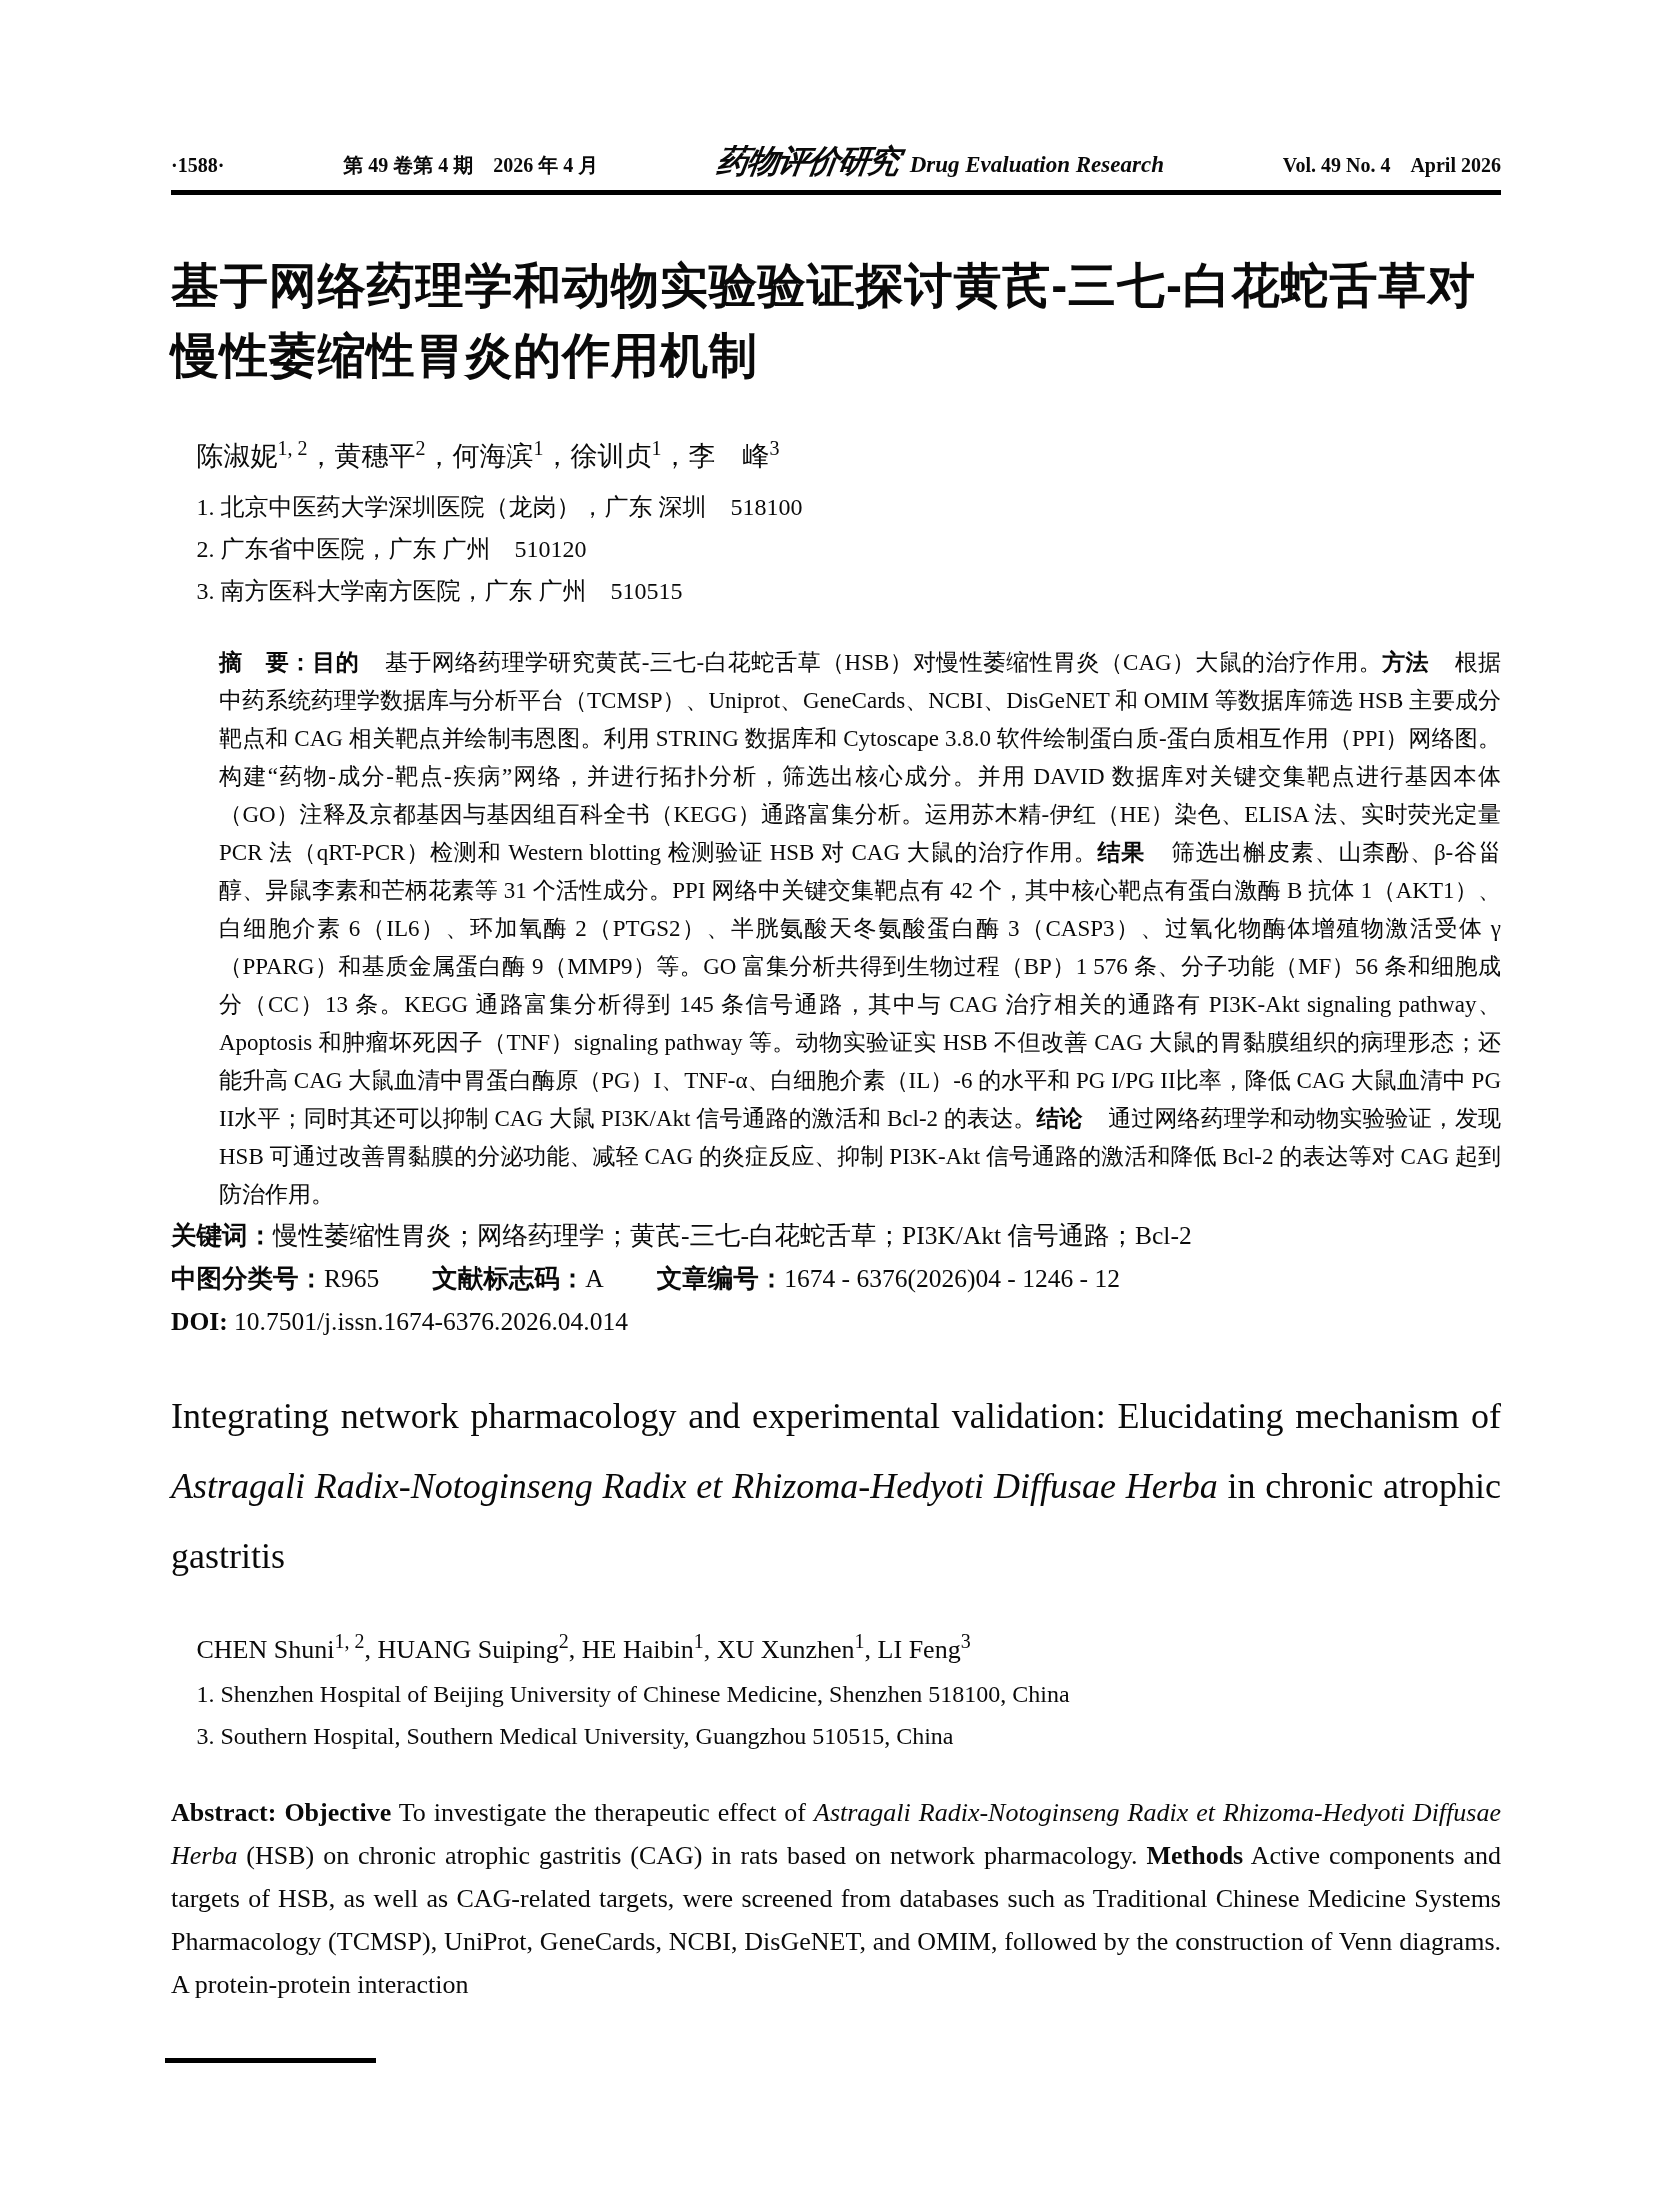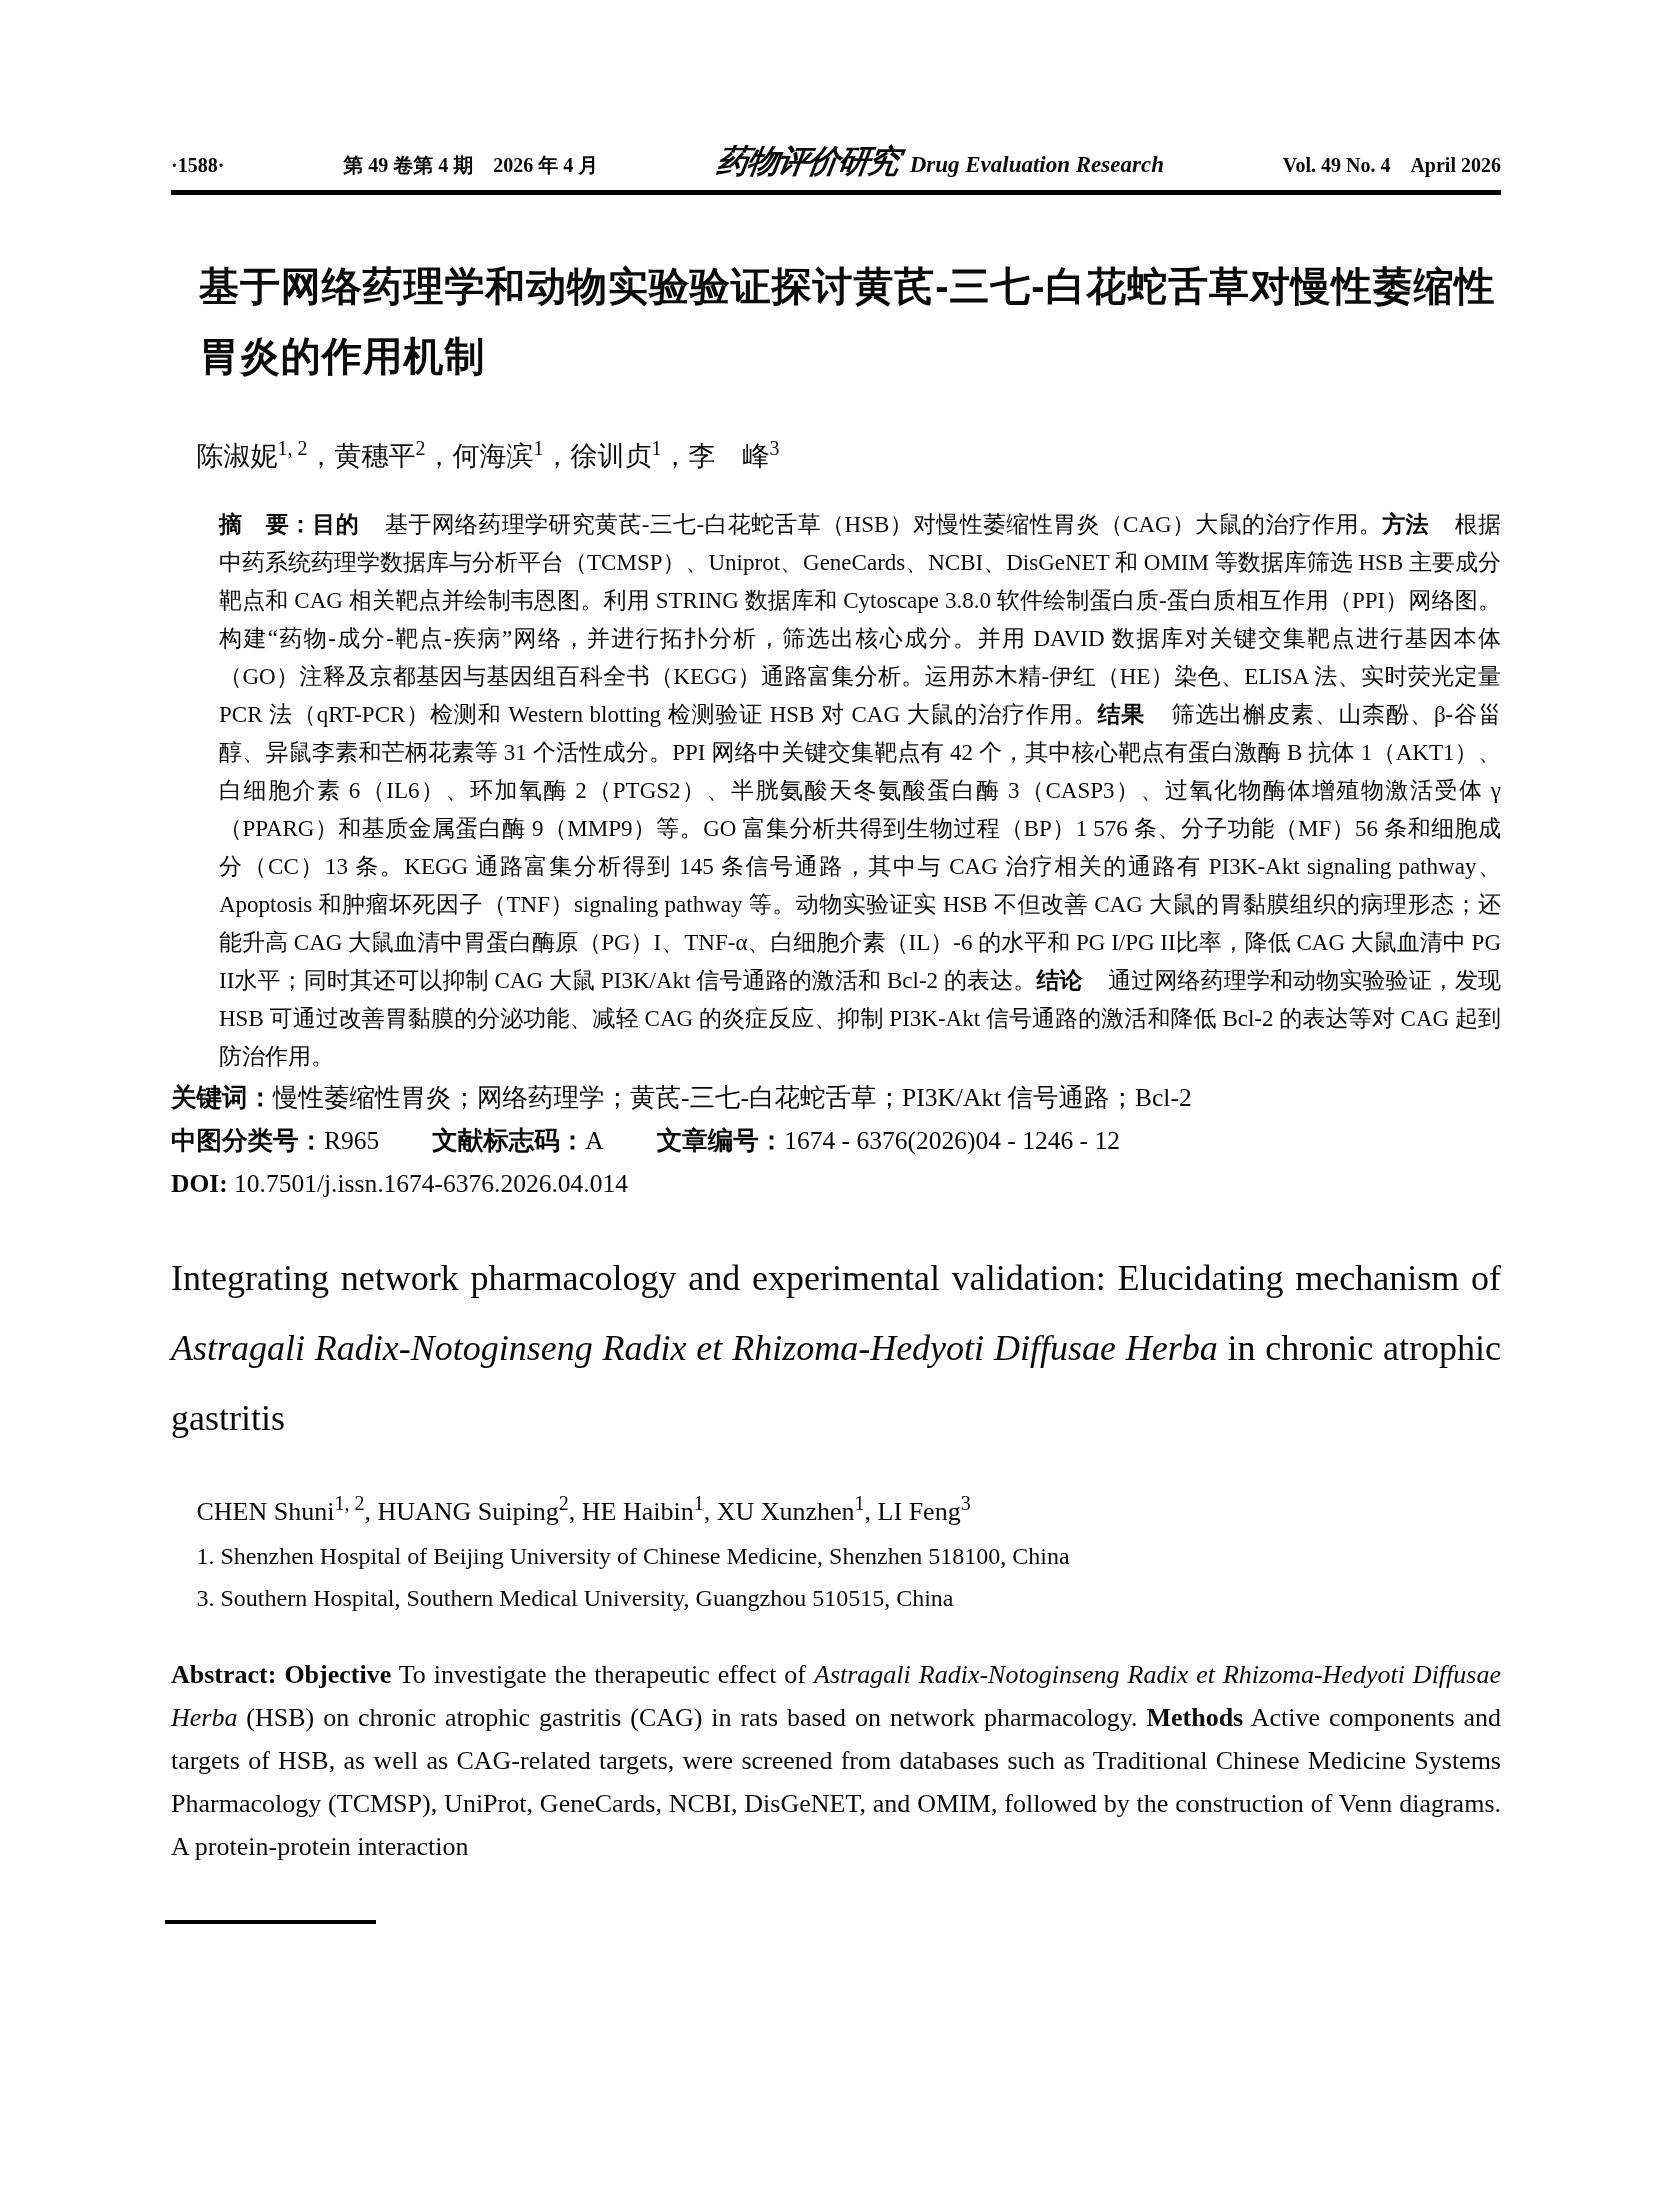--- a/index.html
+++ b/index.html
@@ -43,25 +43,24 @@
   .header-rule {
     height: 4.8px;
     background: #000;
     margin-top: 6.1px;
   }
   
   .title-cn {
     margin-top: 56px;
     font-family: "Liberation Sans", "DejaVu Sans", sans-serif;
     font-weight: bold;
-    font-size: 40px;
+    font-size: 48px;
     line-height: 70px;
     letter-spacing: 0.9px;
     text-align: left;
-    margin-left: 28px;
   }
   .authors-cn {
     margin-top: 40px;
     padding-left: 25.5px;
     font-size: 27px;
     line-height: 35px;
   }
   .authors-cn sup, .authors-en sup { font-size: 20px; }
   .affils-cn { margin-top: 12.3px; padding-left: 25.5px; }
   .affils-cn p, .affils-en p {
@@ -131,20 +130,25 @@
     <span>Vol. 49 No. 4　April 2026</span>
   </div>
   <div class="header-rule"></div>
 
   <div class="title-cn">基于网络药理学和动物实验验证探讨黄芪-三七-白花蛇舌草对慢性萎缩性胃炎的作用机制</div>
 
   <div class="authors-cn">
     <span><span>陈淑妮</span><sup>1, 2</sup></span><span>，</span><span><span>黄穗平</span><sup>2</sup></span><span>，</span><span><span>何海滨</span><sup>1</sup></span><span>，</span><span><span>徐训贞</span><sup>1</sup></span><span>，</span><span><span>李　峰</span><sup>3</sup></span>
   </div>
 
+  <div class="affils-cn">
+    <p>1. 北京中医药大学深圳医院（龙岗），广东 深圳　518100</p>
+    <p>2. 广东省中医院，广东 广州　510120</p>
+    <p>3. 南方医科大学南方医院，广东 广州　510515</p>
+  </div>
 
   <div class="abstract-cn">
     <span class="b">摘　要：</span><span class="b">目的</span><span class="lbl-gap"></span><span>基于网络药理学研究黄芪-三七-白花蛇舌草（HSB）对慢性萎缩性胃炎（CAG）大鼠的治疗作用。</span><span class="b">方法</span><span class="lbl-gap"></span><span>根据中药系统药理学数据库与分析平台（TCMSP）、Uniprot、GeneCards、NCBI、DisGeNET 和 OMIM 等数据库筛选 HSB 主要成分靶点和 CAG 相关靶点并绘制韦恩图。利用 STRING 数据库和 Cytoscape 3.8.0 软件绘制蛋白质-蛋白质相互作用（PPI）网络图。构建“药物-成分-靶点-疾病”网络，并进行拓扑分析，筛选出核心成分。并用 DAVID 数据库对关键交集靶点进行基因本体（GO）注释及京都基因与基因组百科全书（KEGG）通路富集分析。运用苏木精-伊红（HE）染色、ELISA 法、实时荧光定量 PCR 法（qRT-PCR）检测和 Western blotting 检测验证 HSB 对 CAG 大鼠的治疗作用。</span><span class="b">结果</span><span class="lbl-gap"></span><span>筛选出槲皮素、山柰酚、β-谷甾醇、异鼠李素和芒柄花素等 31 个活性成分。PPI 网络中关键交集靶点有 42 个，其中核心靶点有蛋白激酶 B 抗体 1（AKT1）、白细胞介素 6（IL6）、环加氧酶 2（PTGS2）、半胱氨酸天冬氨酸蛋白酶 3（CASP3）、过氧化物酶体增殖物激活受体 γ（PPARG）和基质金属蛋白酶 9（MMP9）等。GO 富集分析共得到生物过程（BP）1 576 条、分子功能（MF）56 条和细胞成分（CC）13 条。KEGG 通路富集分析得到 145 条信号通路，其中与 CAG 治疗相关的通路有 PI3K-Akt signaling pathway、Apoptosis 和肿瘤坏死因子（TNF）signaling pathway 等。动物实验证实 HSB 不但改善 CAG 大鼠的胃黏膜组织的病理形态；还能升高 CAG 大鼠血清中胃蛋白酶原（PG）I、TNF-α、白细胞介素（IL）-6 的水平和 PG I/PG II比率，降低 CAG 大鼠血清中 PG II水平；同时其还可以抑制 CAG 大鼠 PI3K/Akt 信号通路的激活和 Bcl-2 的表达。</span><span class="b">结论</span><span class="lbl-gap"></span><span>通过网络药理学和动物实验验证，发现 HSB 可通过改善胃黏膜的分泌功能、减轻 CAG 的炎症反应、抑制 PI3K-Akt 信号通路的激活和降低 Bcl-2 的表达等对 CAG 起到防治作用。</span>
   </div>
 
   <div class="kw-line">
     <span class="b">关键词：</span><span>慢性萎缩性胃炎；网络药理学；黄芪-三七-白花蛇舌草；PI3K/Akt 信号通路；Bcl-2</span>
   </div>
 
   <div class="clc-line">

